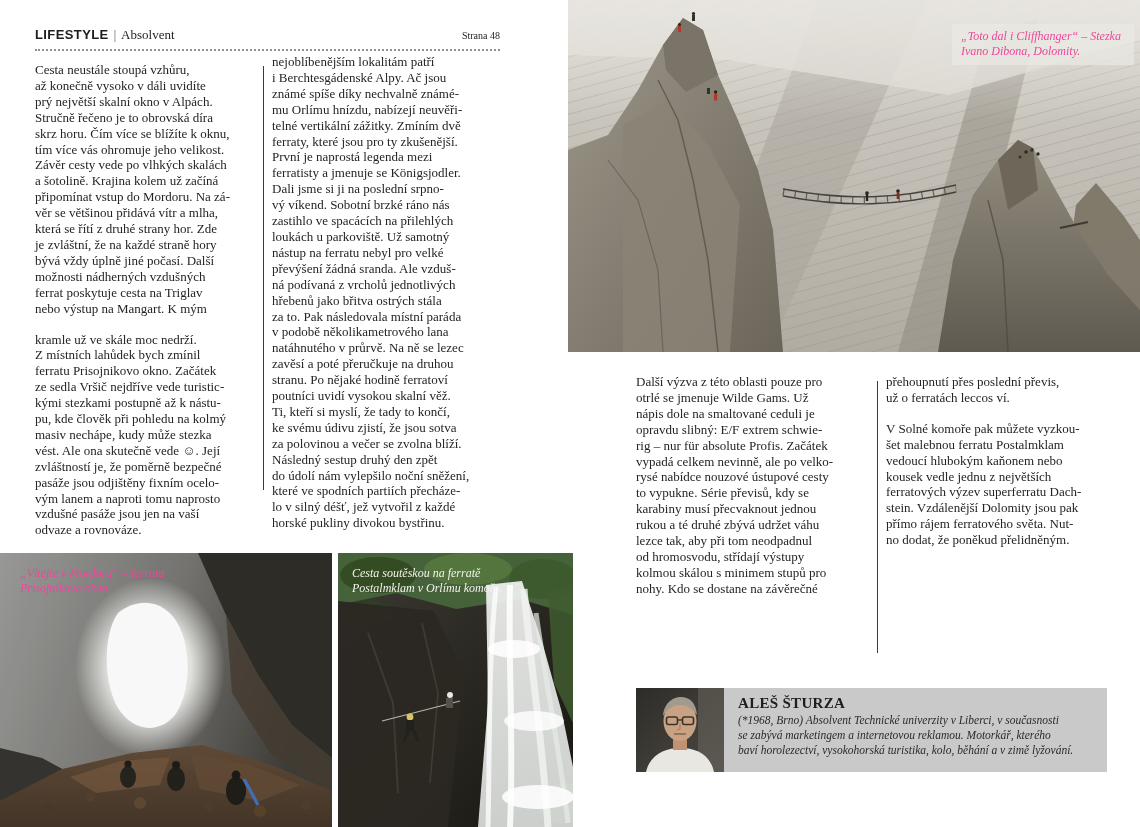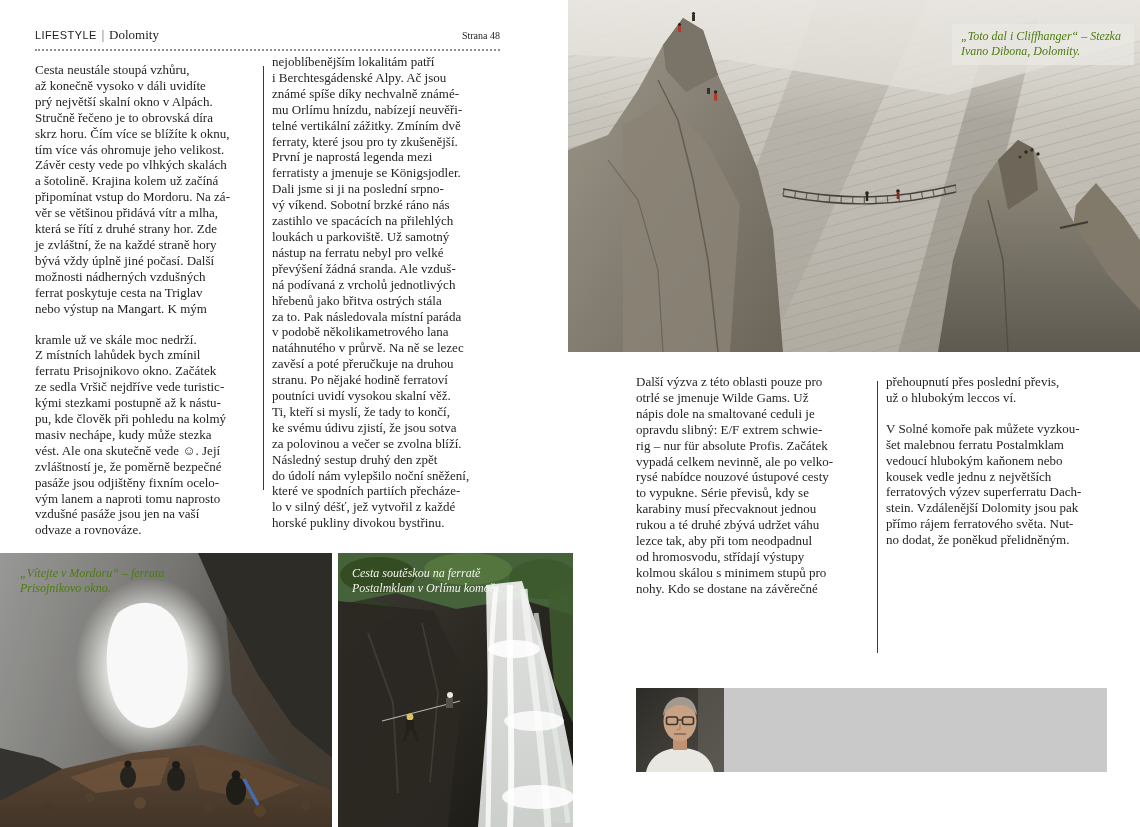--- a/index.html
+++ b/index.html
@@ -1,53 +1,53 @@
 <!DOCTYPE html>
 <html lang="cs"><head>
 <meta charset="utf-8">
 <style>
   html,body{margin:0;padding:0;background:#ffffff;}
   .page{position:relative;width:1140px;height:827px;background:#ffffff;overflow:hidden;
         font-family:"Liberation Serif", serif;color:#262626;}
   
   .header{position:absolute;left:35px;top:27px;width:465px;height:22px;
           border-bottom:2px dotted #8f8f8f;display:flex;align-items:baseline;}
-  .hd-section{font-family:"Liberation Sans", sans-serif;font-weight:normal;font-size:11px;
+  .hd-section{font-family:"Liberation Sans", sans-serif;font-weight:bold;font-size:13px;
               letter-spacing:.4px;color:#1d1d1d;}
   .hd-sep{margin:0 5px;color:#555;font-size:12px;}
   .hd-topic{font-size:13px;color:#1d1d1d;}
   .hd-page{margin-left:auto;font-size:10px;color:#1d1d1d;}
   
   .col{position:absolute;font-size:13px;line-height:15.9px;color:#242424;}
   .col p{margin:0 0 15px 0;white-space:pre-line;}
   .vrule{position:absolute;width:1px;background:#3a3a3a;}
   
   .photo{position:absolute;overflow:hidden;}
   .photo svg{display:block;}
   .caption{position:absolute;font-style:italic;font-size:12px;line-height:15px;
            white-space:pre-line;}
-  .caption-dark{color:#4d7c0f;}
+  .caption-dark{color:#ec4899;}
   .caption-light{color:#f4f3ee;}
   .caption-box{background:rgba(236,234,229,0.66);padding:5px 9px 6px 9px;}
   
   .author-box{position:absolute;left:636px;top:688px;width:471px;height:84px;background:#c9c9c9;}
   .author-photo{position:absolute;left:0;top:0;width:88px;height:84px;}
   .author-text{position:absolute;left:102px;top:7px;width:362px;}
   .author-name{font-weight:bold;font-size:15px;letter-spacing:.3px;color:#1e1e1e;margin:0 0 1px 0;}
   .author-bio{font-style:italic;font-size:11.5px;line-height:15.2px;color:#2a2a2a;white-space:pre-line;}
 </style>
 </head>
 <body>
 
 <div class="page">
 
   <div class="header">
     <span class="hd-section">LIFESTYLE</span>
     <span class="hd-sep">|</span>
-    <span class="hd-topic">Dolomity</span>
+    <span class="hd-topic">Absolvent</span>
     <span class="hd-page">Strana 48</span>
   </div>
 
   <div class="col" style="left:35px;top:62px;width:228px;">
     <p>Cesta neustále stoupá vzhůru,
 až konečně vysoko v dáli uvidíte
 prý největší skalní okno v Alpách.
 Stručně řečeno je to obrovská díra
 skrz horu. Čím více se blížíte k oknu,
 tím více vás ohromuje jeho velikost.
@@ -209,21 +209,21 @@
 lezce tak, aby při tom neodpadnul
 od hromosvodu, střídají výstupy
 kolmou skálou s minimem stupů pro
 nohy. Kdo se dostane na závěrečné</p>
   </div>
 
   <div class="vrule" style="left:877px;top:381px;height:272px;"></div>
 
   <div class="col" style="left:886px;top:374px;width:232px;">
     <p>přehoupnutí přes poslední převis,
-už o hlubokým leccos ví.</p>
+už o ferratách leccos ví.</p>
     <p>V Solné komoře pak můžete vyzkou-
 šet malebnou ferratu Postalmklam
 vedoucí hlubokým kaňonem nebo
 kousek vedle jednu z největších
 ferratových výzev superferratu Dach-
 stein. Vzdálenější Dolomity jsou pak
 přímo rájem ferratového světa. Nut-
 no dodat, že poněkud přelidněným.</p>
   </div>
 
@@ -351,15 +351,21 @@
         <rect x="37" y="48" width="14" height="14" fill="#c09273"></rect>
         <ellipse cx="44" cy="33" rx="16.5" ry="20" fill="#c9a283"></ellipse>
         <path d="M27,28 C28,14 38,9 45,9 C54,9 60,15 61,27 C56,20 50,17 44,17 C37,17 31,21 27,28 Z" fill="#a29a8e"></path>
         <rect x="30.5" y="29" width="11" height="7.5" rx="2" fill="none" stroke="#3a342e" stroke-width="1.6"></rect>
         <rect x="46.5" y="29" width="11" height="7.5" rx="2" fill="none" stroke="#3a342e" stroke-width="1.6"></rect>
         <line x1="41.5" y1="32" x2="46.5" y2="32" stroke="#3a342e" stroke-width="1.4"></line>
         <line x1="38" y1="46" x2="50" y2="46" stroke="#8a6a50" stroke-width="1.6"></line>
         <path d="M44,36 L44,41 L41,42" fill="none" stroke="#a87f61" stroke-width="1.2"></path>
       </svg>
     </div>
+    <div class="author-text">
+      <div class="author-name">ALEŠ ŠTURZA</div>
+      <div class="author-bio">(*1968, Brno) Absolvent Technické univerzity v Liberci, v současnosti
+se zabývá marketingem a internetovou reklamou. Motorkář, kterého
+baví horolezectví, vysokohorská turistika, kolo, běhání a v zimě lyžování.</div>
+    </div>
   </div>
 
 </div>
 
 </body></html>

